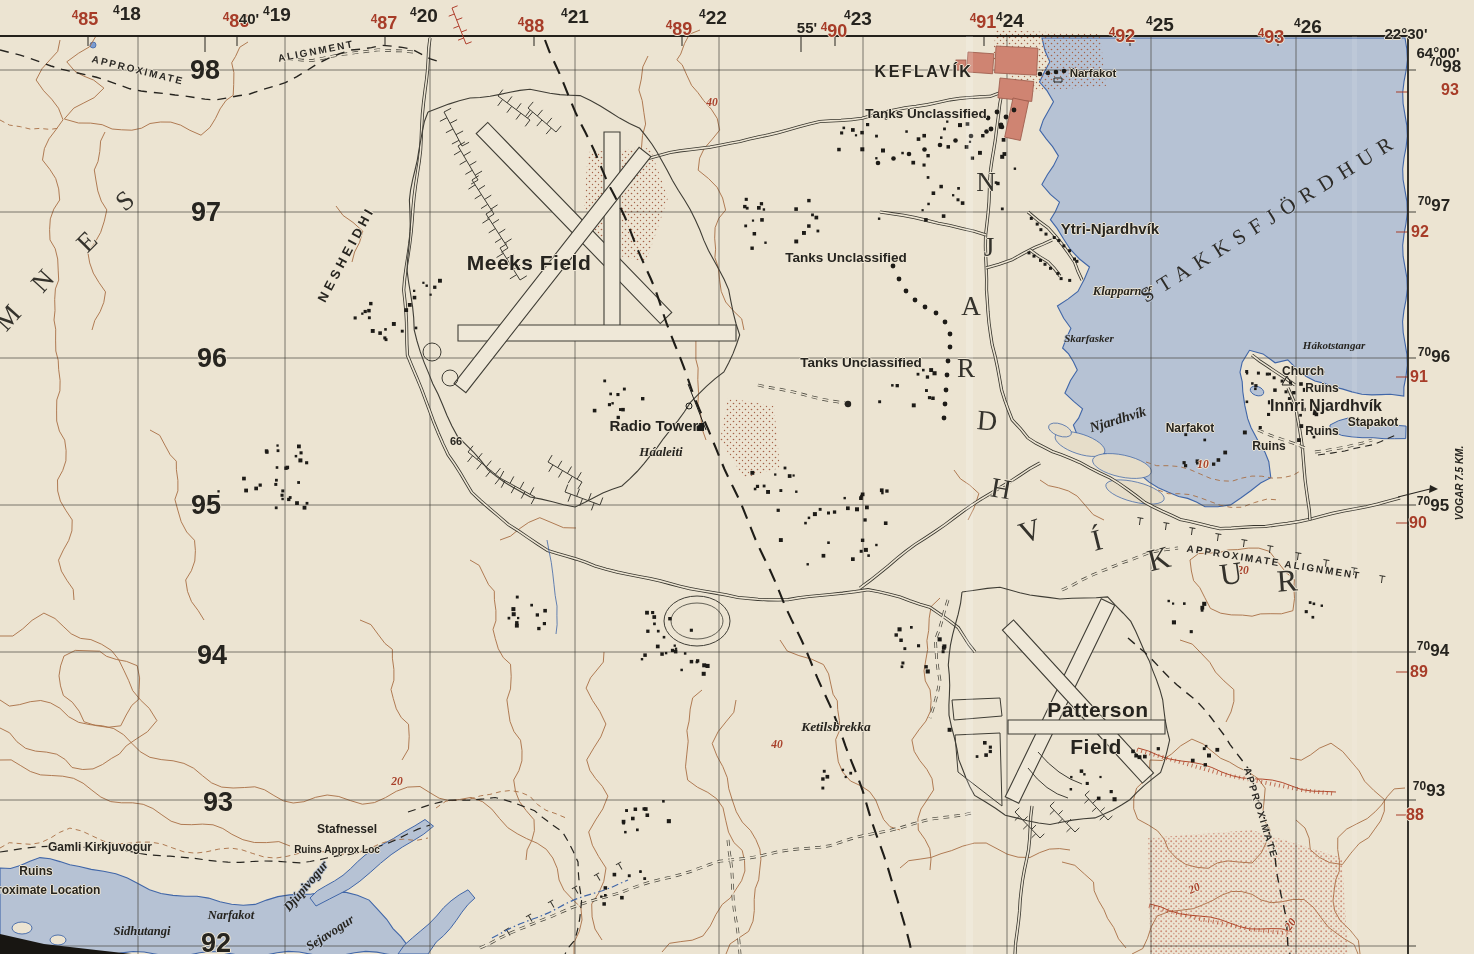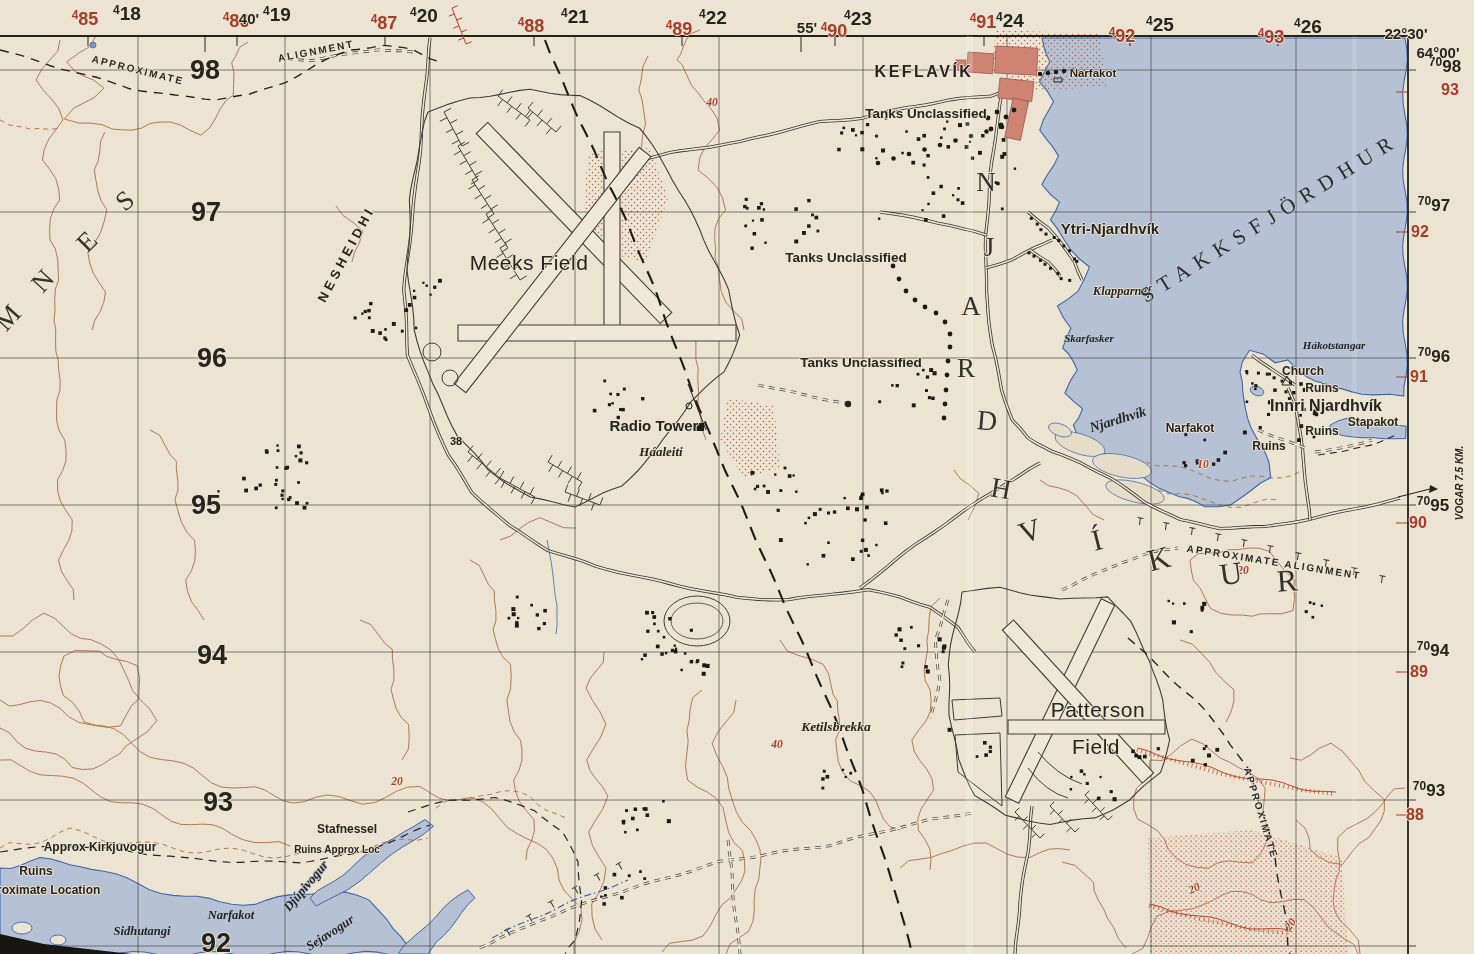--- a/index.html
+++ b/index.html
@@ -9,21 +9,21 @@
   #geo{position:absolute;left:0;top:0;}
   #labels{position:absolute;left:0;top:0;width:100%;height:100%;}
   .lbl{position:absolute;white-space:nowrap;color:#26241f;
        font-family:"Liberation Sans",sans-serif;
        text-shadow:-1px 0 0 #ece4d2,1px 0 0 #ece4d2,0 -1px 0 #ece4d2,0 1px 0 #ece4d2;}
   .onwater{text-shadow:-1px 0 0 #b6c2d4,1px 0 0 #b6c2d4,0 -1px 0 #b6c2d4,0 1px 0 #b6c2d4;}
   .align{font-size:10px;font-weight:700;letter-spacing:2px;color:#2b2925;}
   .townCaps{font-size:16px;font-weight:700;letter-spacing:2.5px;}
   .place{font-size:13.5px;font-weight:700;}
   .placeMd{font-size:15px;font-weight:700;}
-  .placeLg{font-size:21px;font-weight:400;letter-spacing:.5px;}
+  .placeLg{font-size:21px;font-weight:700;letter-spacing:.5px;}
   .it{font-family:"Liberation Serif",serif;font-style:italic;font-weight:700;font-size:12.5px;}
   .itSm{font-family:"Liberation Serif",serif;font-style:italic;font-weight:700;font-size:11px;}
   .red{color:#a8402a;font-weight:700;font-style:italic;font-size:11.5px;font-family:"Liberation Serif",serif;}
   .spread{font-size:13px;font-weight:700;letter-spacing:4px;}
   .fjord{font-family:"Liberation Serif",serif;font-size:21px;letter-spacing:8px;color:#2e2c28;}
   .giant{font-family:"Liberation Serif",serif;color:#34322c;}
   .gridNum{font-size:27px;font-weight:700;}
   .vogar{font-size:10px;font-weight:700;font-style:italic;}
   .coordB{font-size:19px;font-weight:700;color:#26241f;}
   .coordR{font-size:18px;font-weight:700;color:#a73c28;}
@@ -898,30 +898,30 @@
       <div class="lbl placeMd" style="font-size: 16px; left: 1326px; top: 406px; transform: translate(-50%, -50%);">Innri Njardhvík</div>
       <div class="lbl place" style="font-size: 12px; left: 1190px; top: 428px; transform: translate(-50%, -50%);">Narfakot</div>
       <div class="lbl place" style="font-size: 12px; left: 1322px; top: 431px; transform: translate(-50%, -50%);">Ruins</div>
       <div class="lbl place" style="font-size: 12px; left: 1373px; top: 422px; transform: translate(-50%, -50%);">Stapakot</div>
       <div class="lbl place" style="font-size: 12px; left: 1269px; top: 446px; transform: translate(-50%, -50%);">Ruins</div>
       <div class="lbl align" style="left: 1274px; top: 562px; transform: translate(-50%, -50%) rotate(9deg);">APPROXIMATE ALIGNMENT</div>
       <div class="lbl placeLg" style="left: 1098px; top: 710px; transform: translate(-50%, -50%);">Patterson</div>
       <div class="lbl placeLg" style="left: 1096px; top: 747px; transform: translate(-50%, -50%);">Field</div>
       <div class="lbl it" style="font-size: 13.5px; left: 836px; top: 727px; transform: translate(-50%, -50%);">Ketilsbrekka</div>
       <div class="lbl align" style="left: 1261px; top: 813px; transform: translate(-50%, -50%) rotate(73deg);">APPROXIMATE</div>
-      <div class="lbl place" style="font-size: 12px; left: 100px; top: 847px; transform: translate(-50%, -50%);">Approx Kirkjuvogur</div>
+      <div class="lbl place" style="font-size: 12px; left: 100px; top: 847px; transform: translate(-50%, -50%);">Gamli Kirkjuvogur</div>
       <div class="lbl place" style="font-size: 12px; left: 36px; top: 871px; transform: translate(-50%, -50%);">Ruins</div>
       <div class="lbl place" style="font-size: 12px; left: -3px; top: 890px; transform: translate(0px, -50%);">roximate Location</div>
       <div class="lbl it onwater" style="font-size: 12.5px; left: 142px; top: 931px; transform: translate(-50%, -50%);">Sidhutangi</div>
       <div class="lbl it onwater" style="font-size: 12.5px; left: 231px; top: 915px; transform: translate(-50%, -50%);">Narfakot</div>
       <div class="lbl it onwater" style="font-size: 13px; left: 306px; top: 886px; transform: translate(-50%, -50%) rotate(-50deg);">Djúpivogur</div>
       <div class="lbl it onwater" style="font-size: 13px; left: 330px; top: 933px; transform: translate(-50%, -50%) rotate(-33deg);">Sejavogur</div>
       <div class="lbl place" style="font-size: 12px; left: 347px; top: 829px; transform: translate(-50%, -50%);">Stafnessel</div>
       <div class="lbl place" style="font-size: 10px; left: 337px; top: 849px; transform: translate(-50%, -50%);">Ruins Approx Loc</div>
-      <div class="lbl place" style="font-size: 11px; left: 456px; top: 441px; transform: translate(-50%, -50%);">38</div>
+      <div class="lbl place" style="font-size: 11px; left: 456px; top: 441px; transform: translate(-50%, -50%);">66</div>
       <div class="lbl red" style="left: 712px; top: 102px; transform: translate(-50%, -50%);">40</div>
       <div class="lbl red" style="left: 777px; top: 744px; transform: translate(-50%, -50%);">40</div>
       <div class="lbl red" style="left: 397px; top: 781px; transform: translate(-50%, -50%);">20</div>
       <div class="lbl red" style="left: 1243px; top: 570px; transform: translate(-50%, -50%);">20</div>
       <div class="lbl red" style="left: 1203px; top: 464px; transform: translate(-50%, -50%);">10</div>
       <div class="lbl red" style="left: 1194px; top: 888px; transform: translate(-50%, -50%) rotate(-25deg);">20</div>
       <div class="lbl red" style="left: 1290px; top: 924px; transform: translate(-50%, -50%) rotate(-55deg);">20</div>
       <div class="lbl giant" style="font-size: 27px; left: 8px; top: 318px; transform: translate(-50%, -50%) rotate(-48deg);">M</div>
       <div class="lbl giant" style="font-size: 27px; left: 43px; top: 281px; transform: translate(-50%, -50%) rotate(-48deg);">N</div>
       <div class="lbl giant" style="font-size: 27px; left: 87px; top: 242px; transform: translate(-50%, -50%) rotate(-45deg);">E</div>

